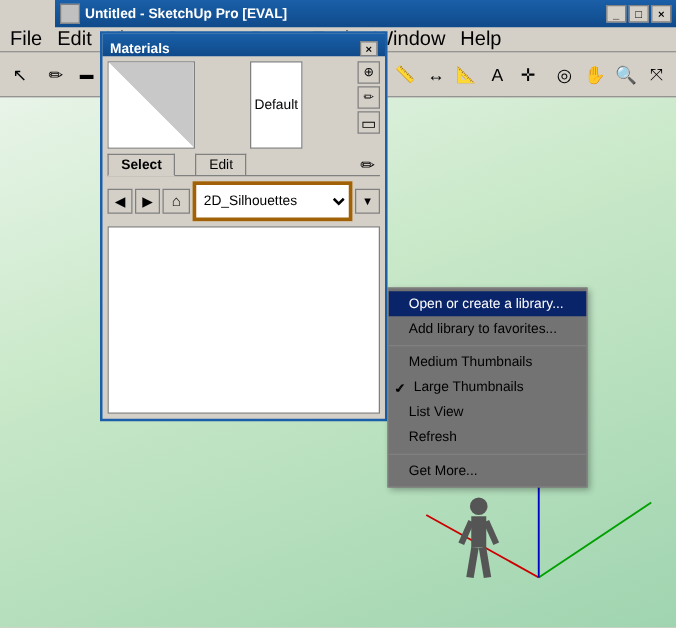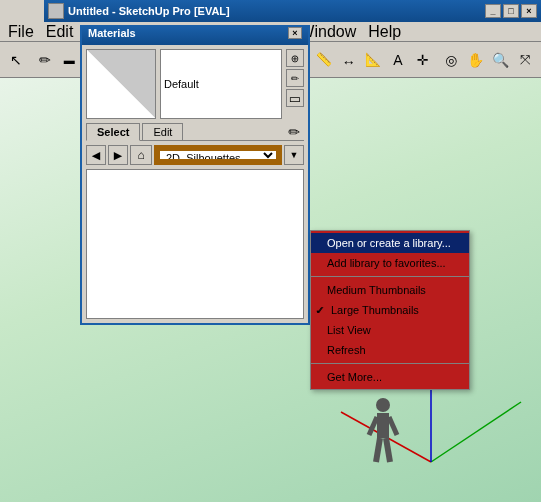--- a/index.html
+++ b/index.html
@@ -122,21 +122,21 @@
       border: 2px solid #1a5fa8;
       z-index: 10;
     }
     .dialog-title-bar {
       height: 18px;
       background: linear-gradient(to bottom, #1a5fa8, #0f4a8a);
       color: white;
       font-size: 11px;
       font-weight: bold;
       display: flex;
-      align-items: flex-start;
+      align-items: flex-end;
       padding: 0 6px;
     }
     .dialog-close-btn {
       margin-left: auto;
       width: 14px;
       height: 12px;
       background: #d4d0c8;
       border: 1px solid #808080;
       font-size: 9px;
       display: flex;
@@ -209,21 +209,21 @@
       border-bottom: 1px solid #808080;
       margin-bottom: 4px;
     }
     .tab {
       padding: 2px 10px;
       border: 1px solid #808080;
       border-bottom: none;
       background: #d4d0c8;
       font-size: 11px;
       cursor: pointer;
-      margin-right: 2px;
+      margin-right: 16px;
     }
     .tab.active {
       background: #d4d0c8;
       border-bottom: 1px solid #d4d0c8;
       margin-bottom: -1px;
       font-weight: bold;
     }
     .tab-pencil {
       margin-left: auto;
       display: flex;
@@ -254,23 +254,23 @@
       background: #d4d0c8;
       border: 1px solid #808080;
       display: flex;
       align-items: center;
       justify-content: center;
       cursor: pointer;
       font-size: 12px;
     }
     .library-select {
       flex: 1;
-      height: 20px;
+      height: 32px;
       background: white;
-      border: 6px solid #a16207;
+      border: 3px solid #a16207;
       font-size: 11px;
       padding: 0 2px;
     }
     .library-menu-btn {
       width: 20px;
       height: 20px;
       background: #d4d0c8;
       border: 1px solid #808080;
       display: flex;
       align-items: center;
@@ -284,21 +284,21 @@
       background: white;
       border: 1px solid #808080;
     }
 
     
     .context-menu {
       position: absolute;
       top: 230px;
       left: 310px;
       width: 160px;
-      background: #b91c1c;
+      background: #737373;
       border: 1px solid #808080;
       box-shadow: 2px 2px 5px rgba(0,0,0,0.3);
       z-index: 100;
       padding: 2px 0;
     }
     .ctx-item {
       padding: 4px 16px;
       font-size: 11px;
       cursor: pointer;
       color: black;
@@ -401,21 +401,21 @@
     <span>Materials</span>
     <div class="dialog-close-btn">×</div>
   </div>
   <div class="dialog-body">
 
     <div class="preview-area">
       <div class="preview-box">
         <div class="preview-triangle"></div>
         <div class="preview-triangle2"></div>
       </div>
-      <div style="flex:1;display:flex;flex-direction:column;gap:2px;">
+      <div style="flex:1;display:flex;flex-direction:column;gap:2px;align-items:center;">
         <div class="material-name-box">
           <span>Default</span>
         </div>
       </div>
       <div class="preview-controls">
         <div class="preview-ctrl-btn">⊕</div>
         <div class="preview-ctrl-btn">✏</div>
         <div class="preview-ctrl-btn" style="font-size:13px;">▭</div>
       </div>
     </div>

